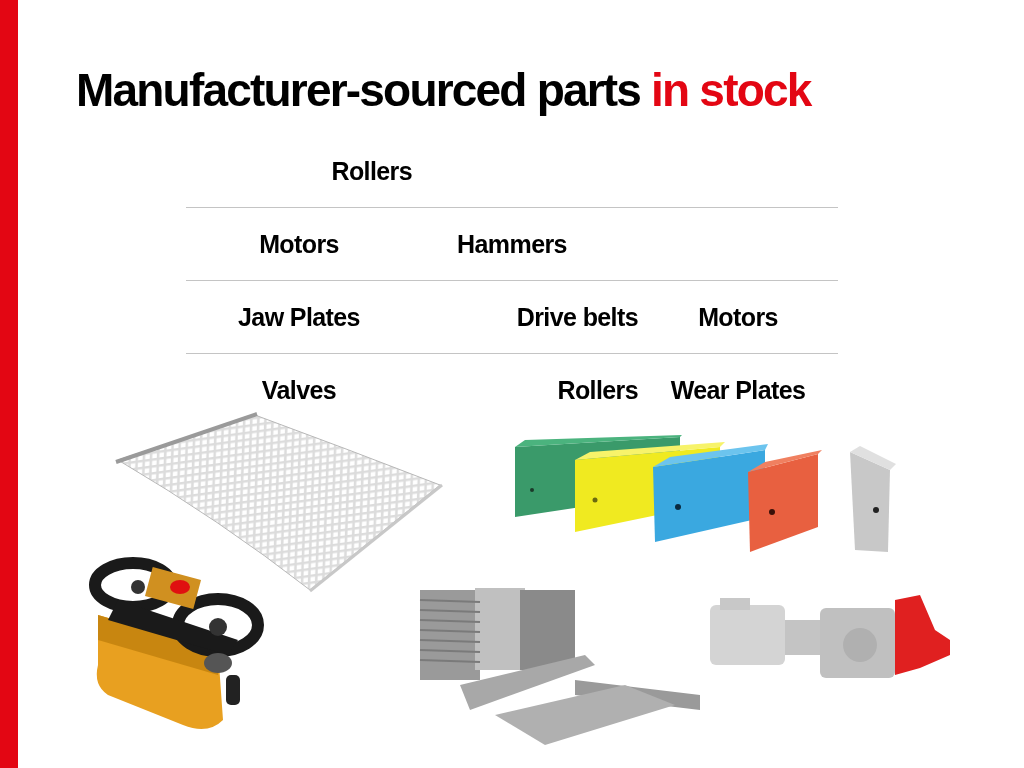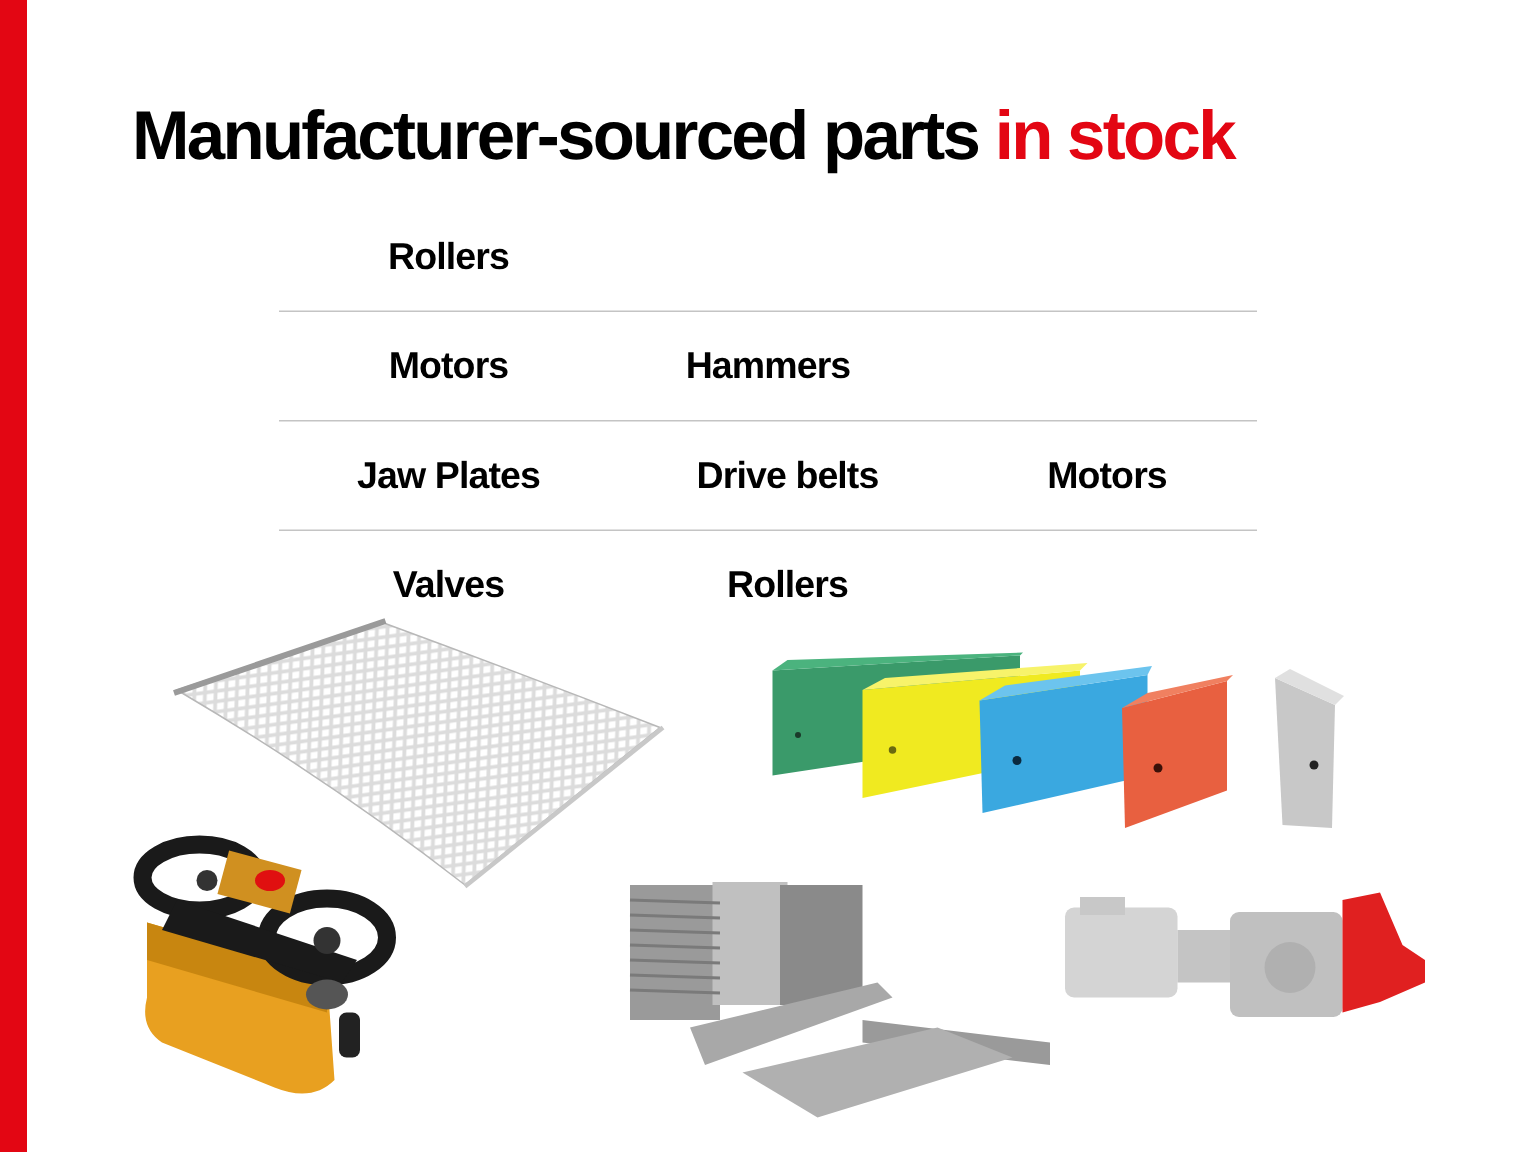--- a/index.html
+++ b/index.html
@@ -3,33 +3,33 @@
   <meta charset="utf-8">
   <style>
     html, body { margin: 0; padding: 0; }
     body {
       width: 1024px; height: 768px; position: relative; overflow: hidden;
       background: #ffffff;
       font-family: "Liberation Sans", sans-serif;
     }
     .red-bar { position: absolute; left: 0; top: 0; width: 18px; height: 768px; background: #e30613; }
     .title {
-      position: absolute; left: 88px; top: 62px; margin: 0;
+      position: absolute; left: 76px; top: 62px; margin: 0;
       font-size: 46px; font-weight: bold; letter-spacing: -1.8px; color: #000;
       white-space: nowrap; line-height: 56px;
     }
     .title .accent { color: #e30613; }
     .grid { position: absolute; left: 186px; top: 135px; width: 652px; }
     .grid-row { display: flex; height: 72px; align-items: center; border-bottom: 1px solid #c4c4c4; }
     .grid-row:last-child { border-bottom: none; }
     .cell {
       flex: 0 0 auto; text-align: center;
       font-size: 25px; font-weight: bold; letter-spacing: -0.6px; color: #000;
     }
-    .c1 { width: 226px; } .c2 { width: 226px; } .c3 { width: 200px; }
+    .c1 { width: 226px; } .c2 { width: 226px; text-align: right; } .c3 { width: 200px; }
     .img { position: absolute; }
   </style>
 </head>
 <body>
 
 <div class="red-bar"></div>
 
 <h1 class="title"><span>Manufacturer-sourced parts </span><span class="accent">in stock</span></h1>
 
 <div class="grid">
@@ -41,20 +41,21 @@
     <div class="cell c3">Hammers</div>
   </div>
   <div class="grid-row">
     <div class="cell c1">Jaw Plates</div>
     <div class="cell c2">Drive belts</div>
     <div class="cell c3">Motors</div>
   </div>
   <div class="grid-row">
     <div class="cell c1">Valves</div>
     <div class="cell c2">Rollers</div>
+    <div class="cell c3">Wear Plates</div>
   </div>
 </div>
 
 <svg class="img" style="left:110px;top:410px" width="340" height="190">
   <defs>
     <pattern id="mesh" width="7" height="7" patternUnits="userSpaceOnUse" patternTransform="skewX(-10) rotate(-8)">
       <rect width="7" height="7" fill="#dcdcdc"></rect>
       <rect x="1.5" y="1.5" width="4.5" height="4.5" fill="#ffffff"></rect>
     </pattern>
   </defs>

